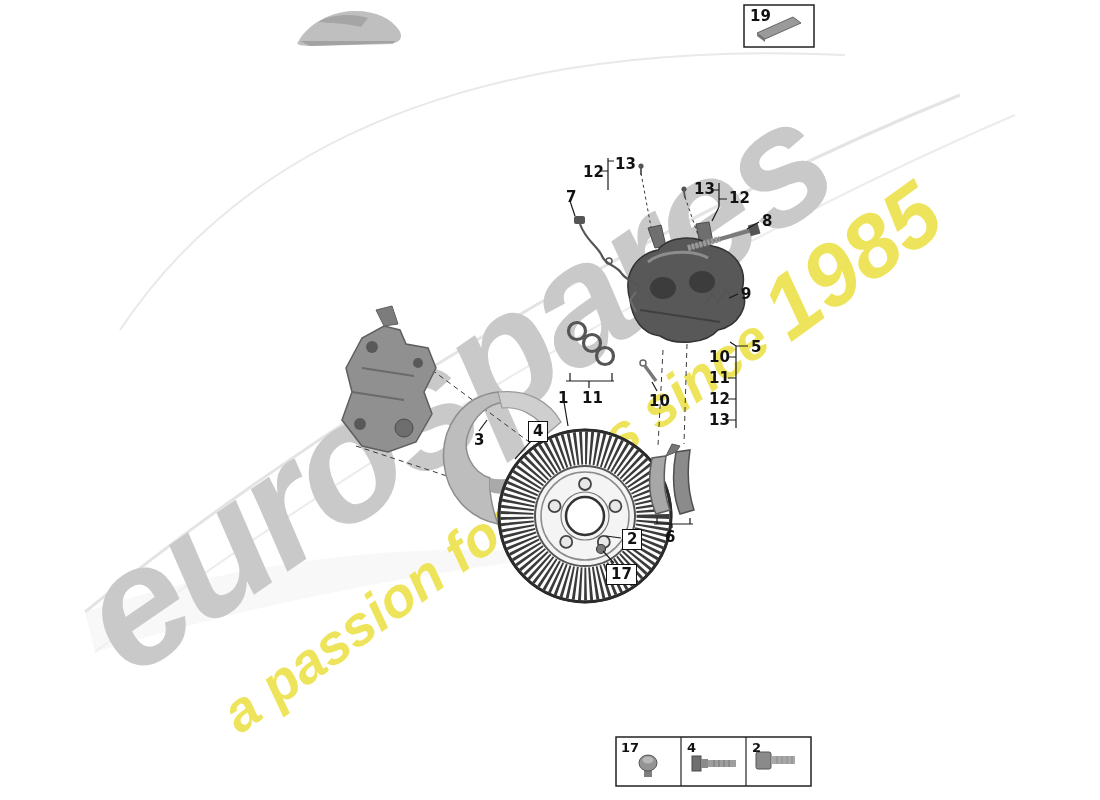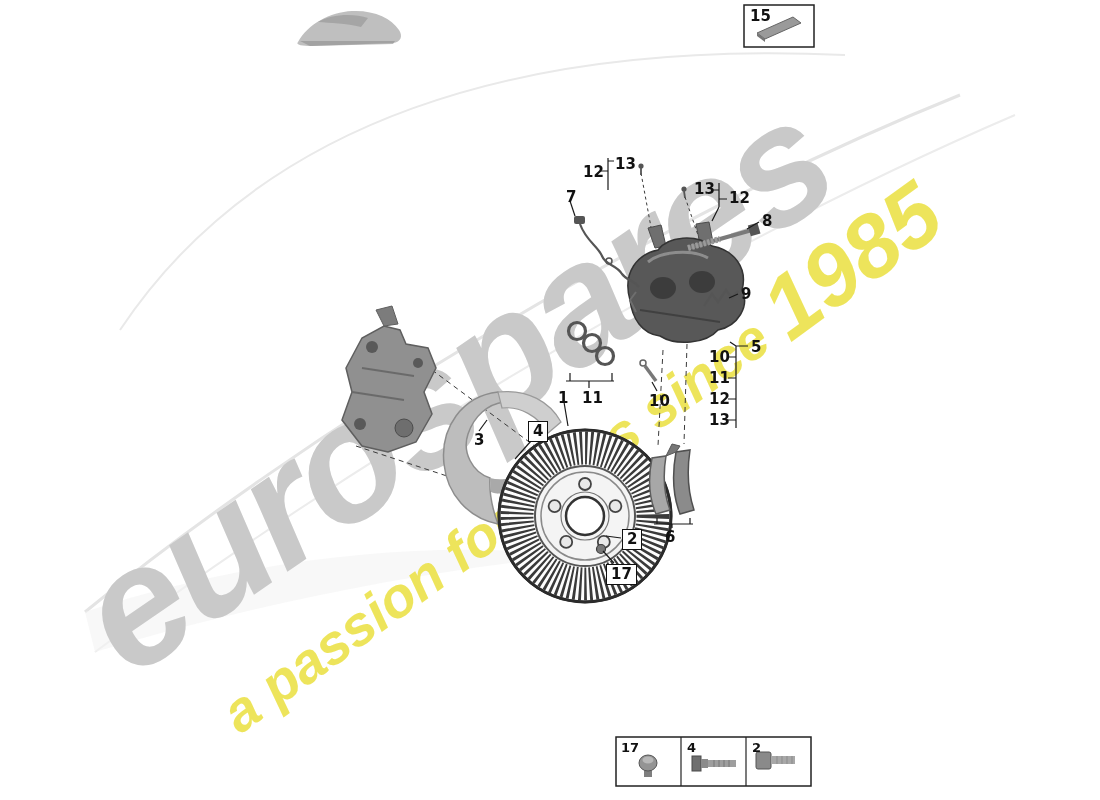--- a/index.html
+++ b/index.html
@@ -185,21 +185,21 @@
         <g stroke="#8b8b8b" stroke-width="1">
           <line x1="777" y1="756" x2="777" y2="764"></line>
           <line x1="782" y1="756" x2="782" y2="764"></line>
           <line x1="787" y1="756" x2="787" y2="764"></line>
           <line x1="792" y1="756" x2="792" y2="764"></line>
         </g>
       </g>
     </g>
   </svg>
 
-  <div class="callout" style="left:750px;top:9px">15</div>
+  <div class="callout" style="left:750px;top:9px">19</div>
   <div class="callout" style="left:583px;top:165px">12</div>
   <div class="callout" style="left:615px;top:157px">13</div>
   <div class="callout" style="left:694px;top:182px">13</div>
   <div class="callout" style="left:729px;top:191px">12</div>
   <div class="callout" style="left:566px;top:190px">7</div>
   <div class="callout" style="left:762px;top:214px">8</div>
   <div class="callout" style="left:741px;top:287px">9</div>
   <div class="callout" style="left:751px;top:340px">5</div>
   <div class="callout" style="left:709px;top:350px">10</div>
   <div class="callout" style="left:709px;top:371px">11</div>

